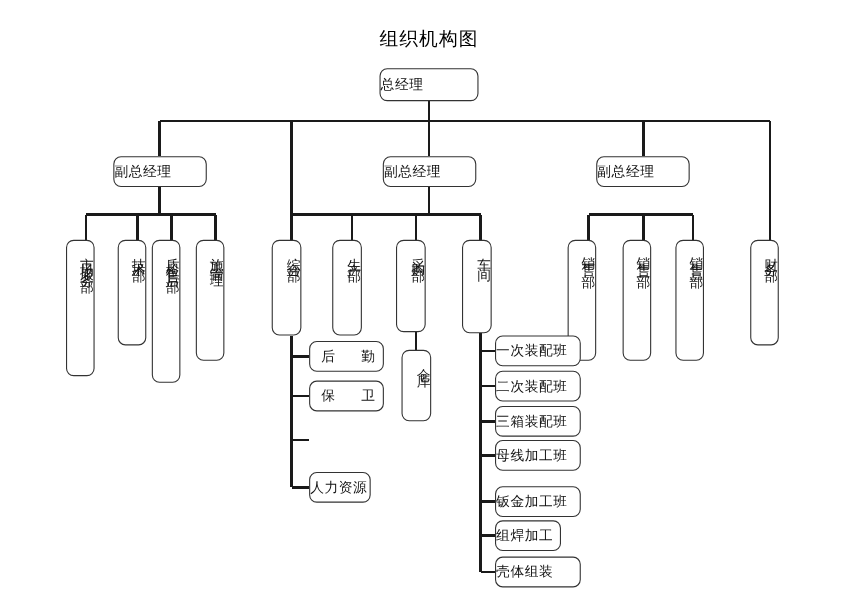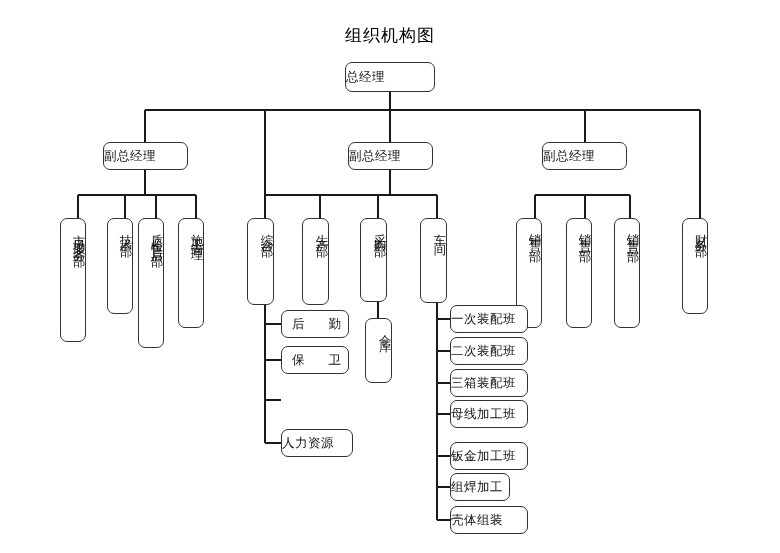--- a/index.html
+++ b/index.html
@@ -173,21 +173,21 @@
   <div class="node v" style="left:682px;top:218px;width:26px;height:96px;">
     <span>财务部</span>
   </div>
 
   <div class="node h spaced" style="left:281px;top:310px;width:68px;height:28px;">
     <span>后 勤</span>
   </div>
   <div class="node h spaced" style="left:281px;top:346px;width:68px;height:28px;">
     <span>保 卫</span>
   </div>
-  <div class="node h" style="left:281px;top:429px;width:72px;height:28px;">
+  <div class="node h" style="left:281px;top:429px;width:56px;height:28px;">
     <span>人力资源</span>
   </div>
 
   <div class="node v" style="left:365px;top:318px;width:27px;height:65px;">
     <span>仓库</span>
   </div>
 
   <div class="node h" style="left:450px;top:305px;width:78px;height:28px;">
     <span>一次装配班</span>
   </div>

